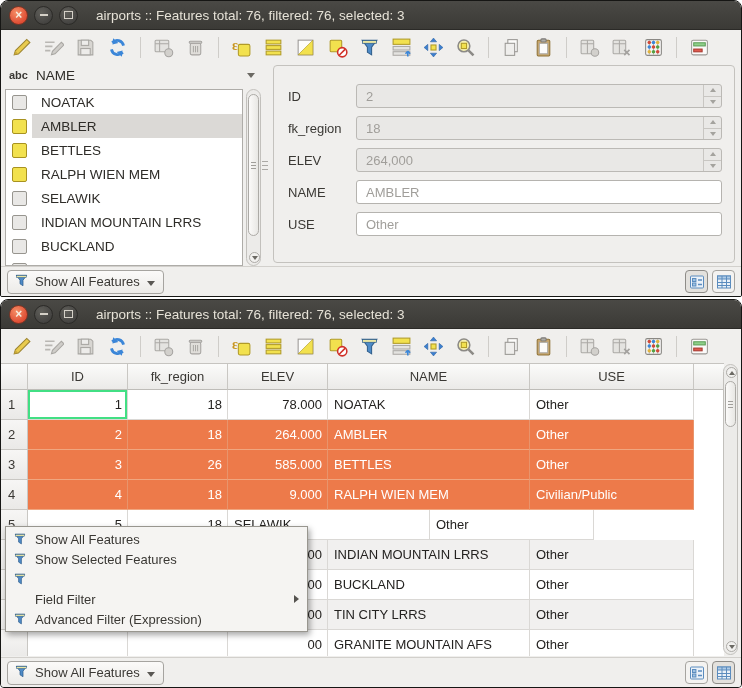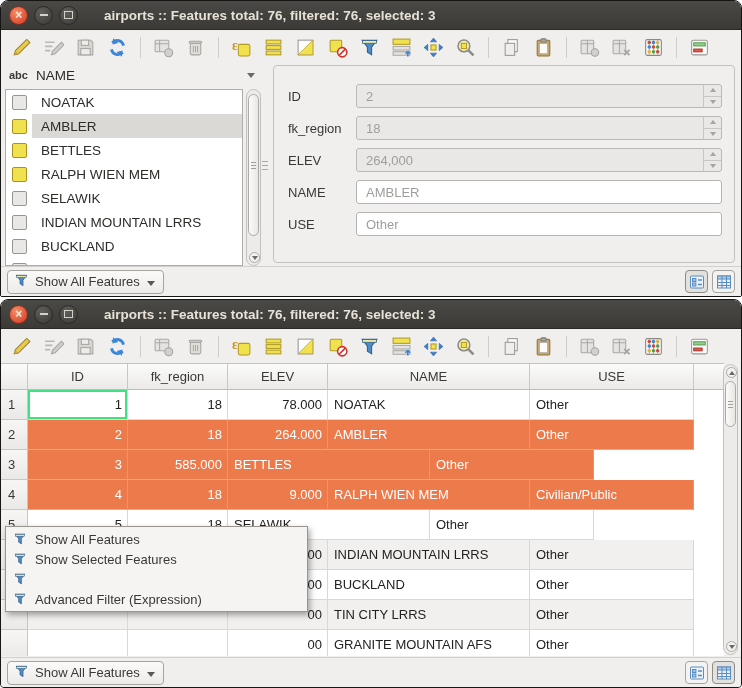--- a/index.html
+++ b/index.html
@@ -7,21 +7,21 @@
   .window{position:absolute;left:0;width:742px;background:var(--winbg);border:1px solid #161614;box-sizing:border-box;overflow:hidden;}
   .window.top{top:0;height:297px;border-radius:8px 8px 2px 2px;}
   .window.bottom{top:299px;height:389px;border-radius:8px 8px 4px 4px;}
   .titlebar{position:absolute;top:0;left:0;right:0;height:29px;background:linear-gradient(var(--titlebar-hi),var(--titlebar));border-bottom:1px solid #2B2A27;display:flex;align-items:center;padding-left:8px;box-sizing:border-box;}
   .winbtn{width:19px;height:19px;border-radius:50%;margin-right:6px;display:flex;align-items:center;justify-content:center;box-sizing:border-box;flex:0 0 auto;}
   .winbtn.close{background:radial-gradient(circle at 38% 32%,#F58E66,#DE4C33 72%);border:1px solid #7E3524;}
   .winbtn.dim{background:radial-gradient(circle at 38% 32%,#605F5A,#434240 75%);border:1px solid #2C2B28;}
   .winbtn .x{color:#F7EFE2;font-size:12px;font-weight:bold;line-height:1;margin-top:-1px;}
   .winbtn .dash{width:8px;height:2px;background:#D5D1C8;}
   .winbtn .sq{width:7px;height:6px;border:1.5px solid #D5D1C8;}
-  .title{color:#E6E2D7;font-weight:bold;font-size:13.5px;margin-left:20px;white-space:nowrap;text-align:center;}
+  .title{color:#E6E2D7;font-weight:normal;font-size:13.5px;margin-left:12px;white-space:nowrap;text-align:center;}
   .toolbar{position:absolute;top:30px;left:0;right:0;height:32px;display:flex;align-items:center;padding-left:9px;gap:9px;}
   .tbtn{width:23px;height:23px;display:flex;align-items:center;justify-content:center;flex:0 0 auto;}
   .tbtn svg{width:21px;height:21px;display:block;}
   .tsep{width:1px;height:21px;background:#CFCDC9;margin:0 2px;flex:0 0 auto;}
   
   .field-row{position:absolute;top:63px;left:8px;width:248px;height:22px;display:flex;align-items:center;}
   .abc{font-weight:bold;font-size:11px;color:#3A3834;letter-spacing:0;margin-right:8px;}
   .fname{font-size:13.5px;color:#2E2C28;}
   .dd{margin-left:auto;width:0;height:0;border-left:4.5px solid transparent;border-right:4.5px solid transparent;border-top:5px solid #6B6963;margin-right:2px;}
   .feature-list{position:absolute;left:4px;top:88px;width:238px;height:177px;background:#FFF;border:1px solid #AEACA8;box-sizing:border-box;overflow:hidden;}
@@ -586,20 +586,21 @@
           <div class="td num" style="width: 100px;">2</div>
           <div class="td num" style="width: 100px;">18</div>
           <div class="td num" style="width: 100px;">264.000</div>
           <div class="td txt" style="width: 202px;">AMBLER</div>
           <div class="td txt" style="width: 164px;">Other</div>
           <div class="td fill"></div>
         </div>
         <div class="trow selected">
           <div class="td gutter">3</div>
           <div class="td num" style="width: 100px;">3</div>
+          <div class="td num" style="width: 100px;">26</div>
           <div class="td num" style="width: 100px;">585.000</div>
           <div class="td txt" style="width: 202px;">BETTLES</div>
           <div class="td txt" style="width: 164px;">Other</div>
           <div class="td fill"></div>
         </div>
         <div class="trow selected">
           <div class="td gutter">4</div>
           <div class="td num" style="width: 100px;">4</div>
           <div class="td num" style="width: 100px;">18</div>
           <div class="td num" style="width: 100px;">9.000</div>
@@ -717,20 +718,25 @@
       </div>
       <div class="mi">
         <span class="micon">
           <svg viewBox="0 0 20 20">
             <path d="M3 3h14l-5 6.6V17l-4-2.6V9.6z" fill="#4E8BC8" stroke="#2F5E8C"></path>
             <rect x="3.4" y="3.4" width="13.2" height="2.6" fill="#EAE6A4" stroke="#2F5E8C" stroke-width=".7"></rect>
           </svg>
         </span>
       </div>
       <div class="mi">
+        <span class="micon"></span>
+        <span>Field Filter</span>
+        <span class="sub"></span>
+      </div>
+      <div class="mi">
         <span class="micon">
           <svg viewBox="0 0 20 20">
             <path d="M3 3h14l-5 6.6V17l-4-2.6V9.6z" fill="#4E8BC8" stroke="#2F5E8C"></path>
             <rect x="3.4" y="3.4" width="13.2" height="2.6" fill="#EAE6A4" stroke="#2F5E8C" stroke-width=".7"></rect>
           </svg>
         </span>
         <span>Advanced Filter (Expression)</span>
       </div>
     </div>
 

